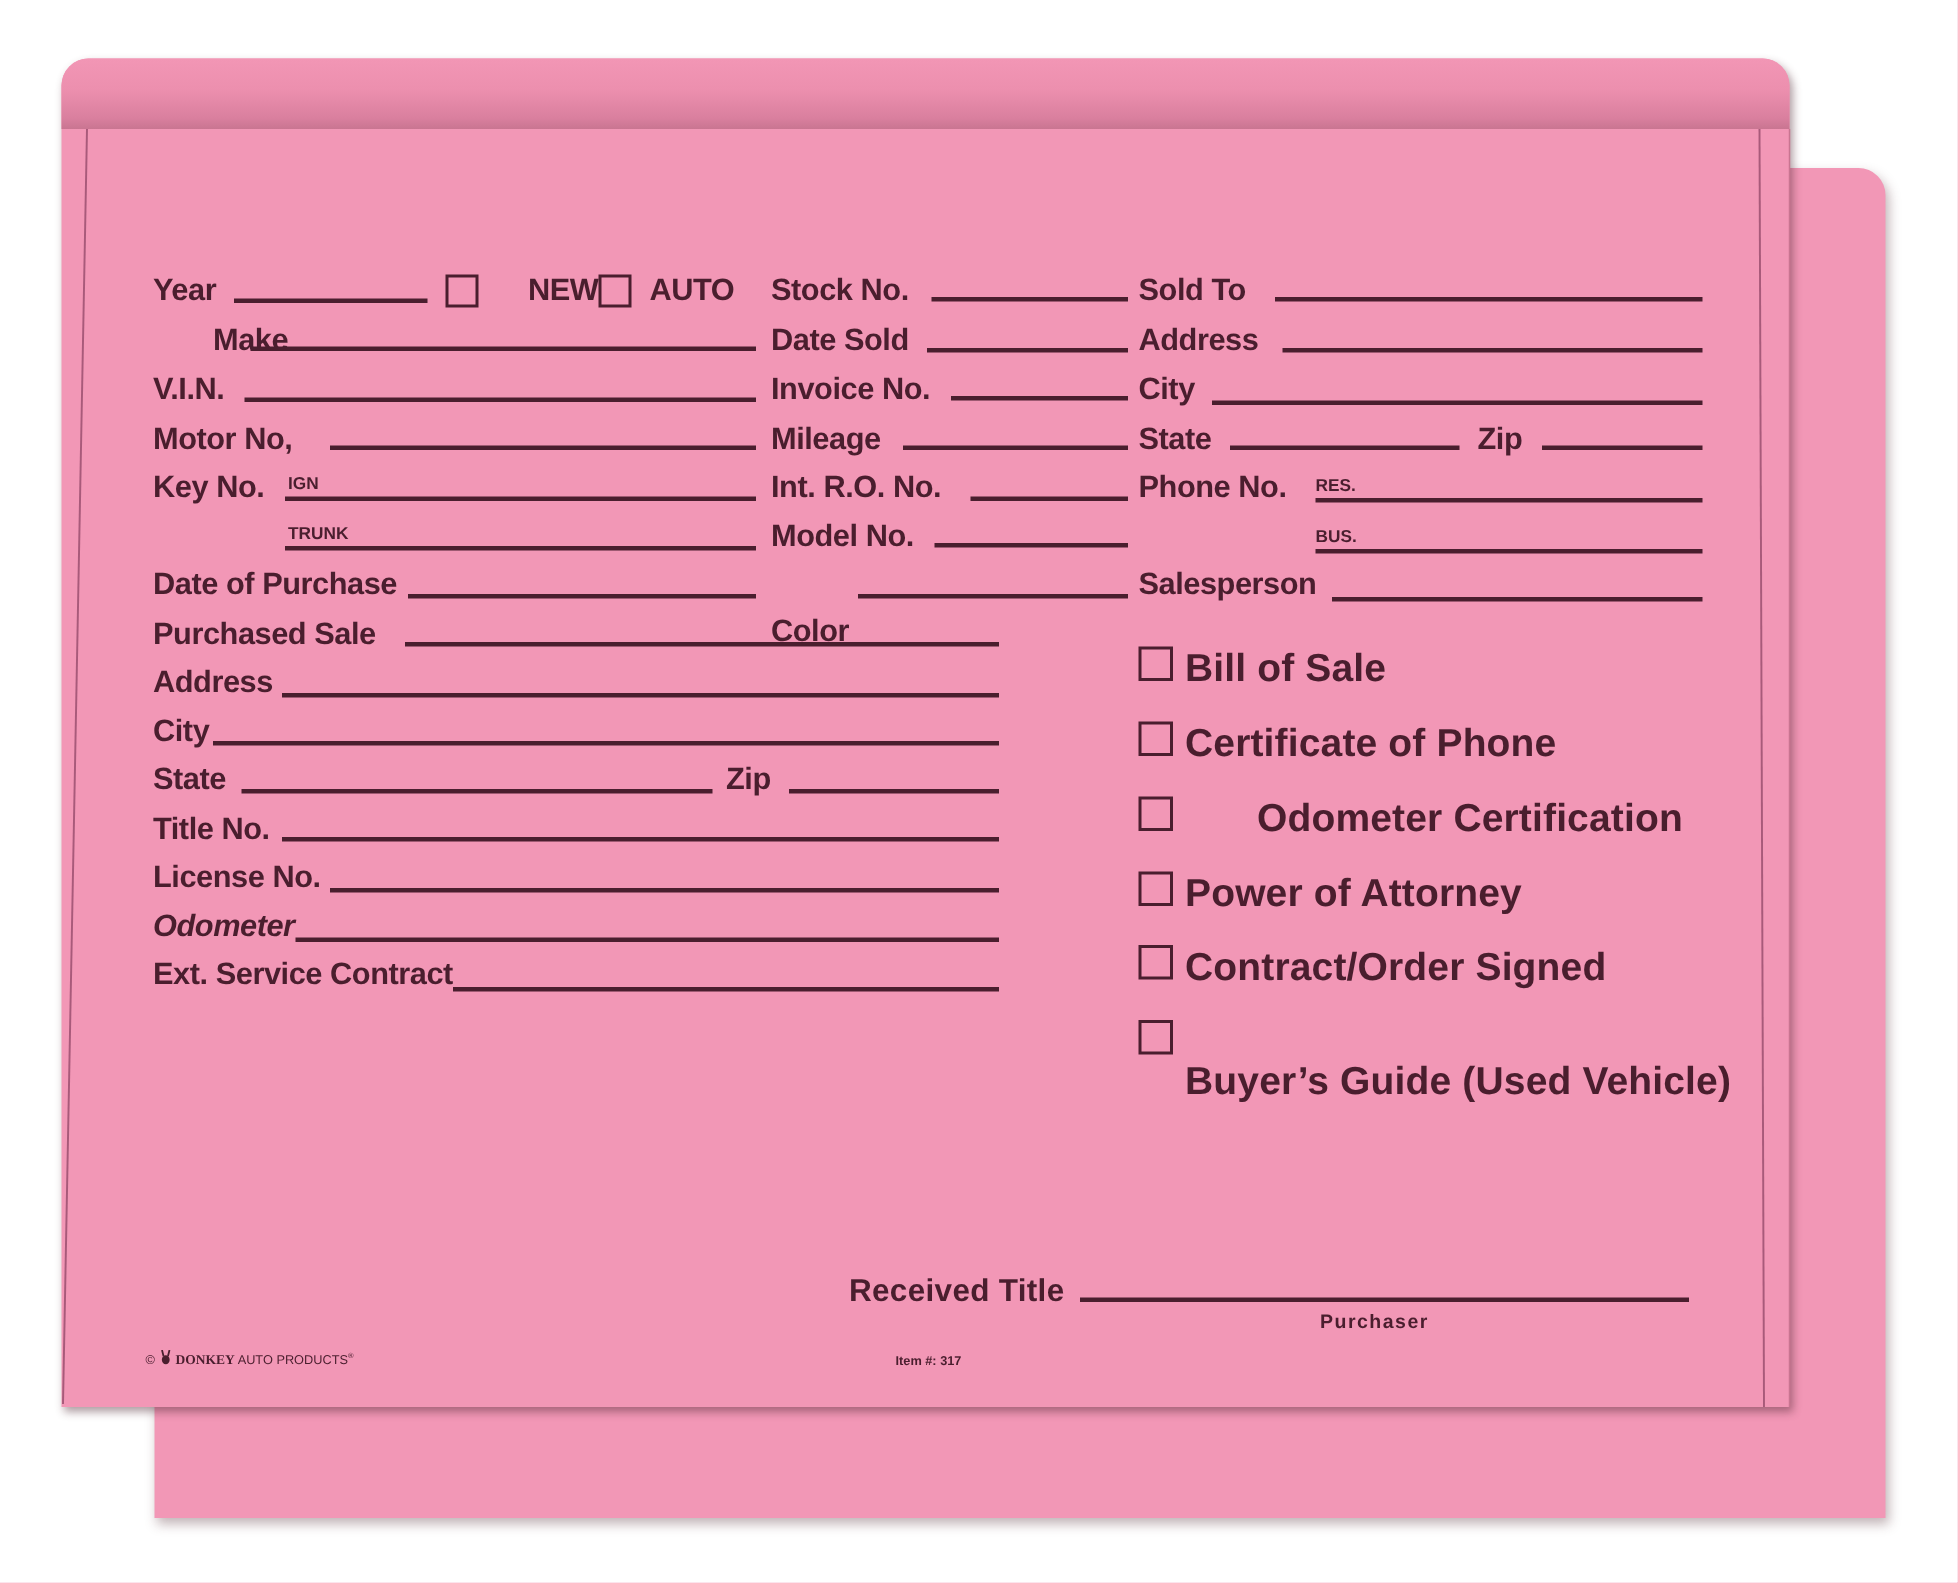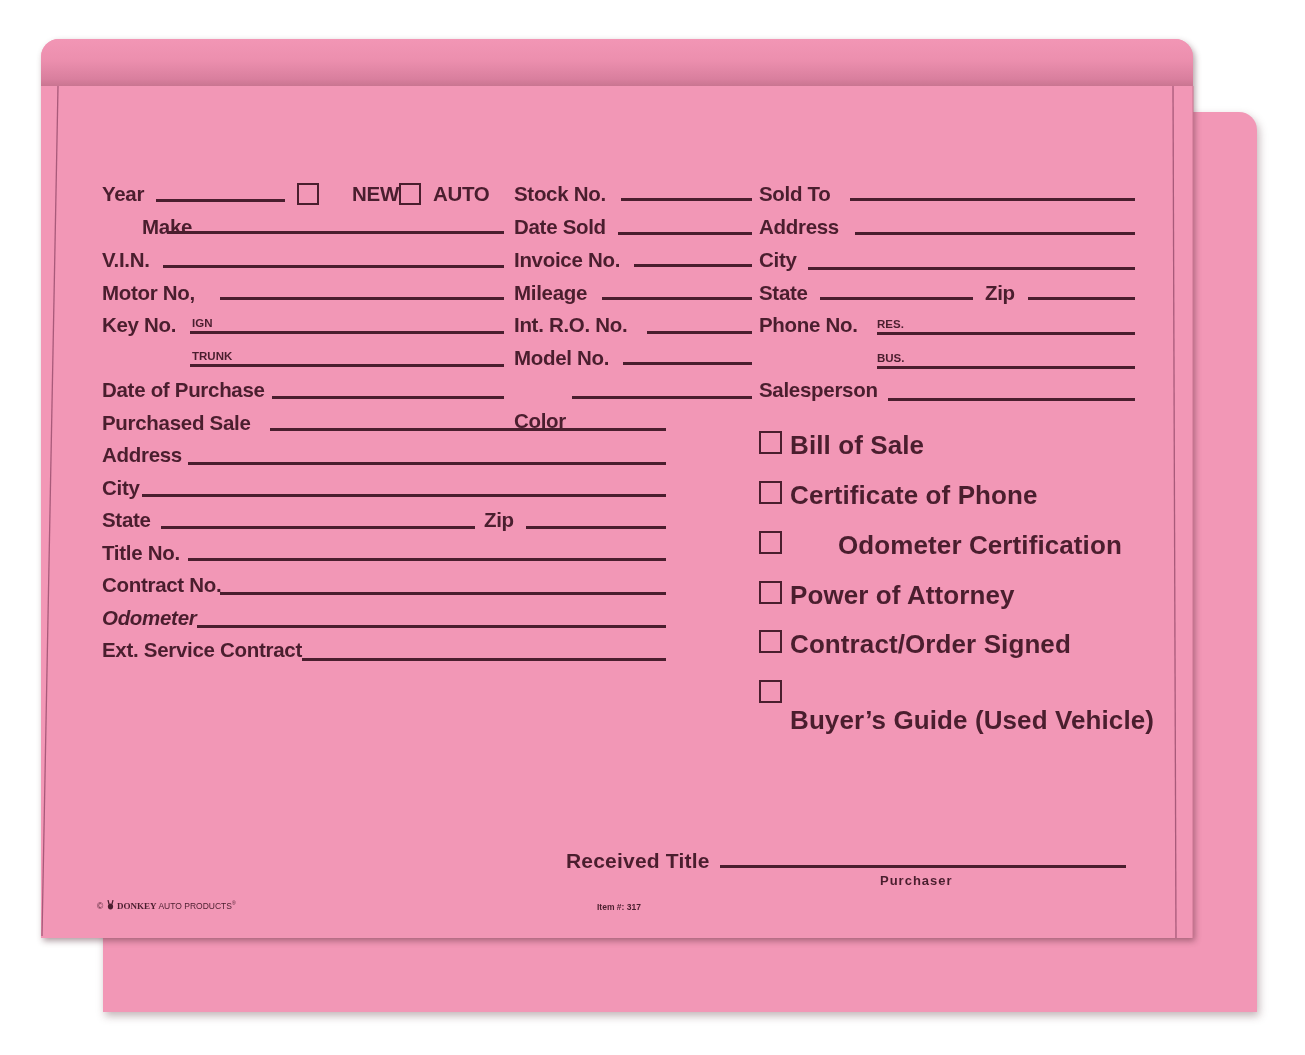--- a/index.html
+++ b/index.html
@@ -122,21 +122,21 @@
 <div class="line" style="left:142px;top:494px;width:524px;"></div>
 
 <span class="field" style="left:102px;top:510px;">State</span>
 <div class="line" style="left:161px;top:526px;width:314px;"></div>
 <span class="field" style="left:484px;top:510px;">Zip</span>
 <div class="line" style="left:526px;top:526px;width:140px;"></div>
 
 <span class="field" style="left:102px;top:543px;">Title No.</span>
 <div class="line" style="left:188px;top:558px;width:478px;"></div>
 
-<span class="field" style="left:102px;top:575px;">Contract No.</span>
+<span class="field" style="left:102px;top:575px;">License No.</span>
 <div class="line" style="left:220px;top:592px;width:446px;"></div>
 
 <span class="field" style="left:102px;top:608px;font-style:italic;">Odometer</span>
 <div class="line" style="left:197px;top:625px;width:469px;"></div>
 
 <span class="field" style="left:102px;top:640px;">Ext. Service Contract</span>
 <div class="line" style="left:302px;top:658px;width:364px;"></div>
 
 <div>
   <div class="cb" style="left:759px;top:431px;width:23px;height:23px;"></div>

